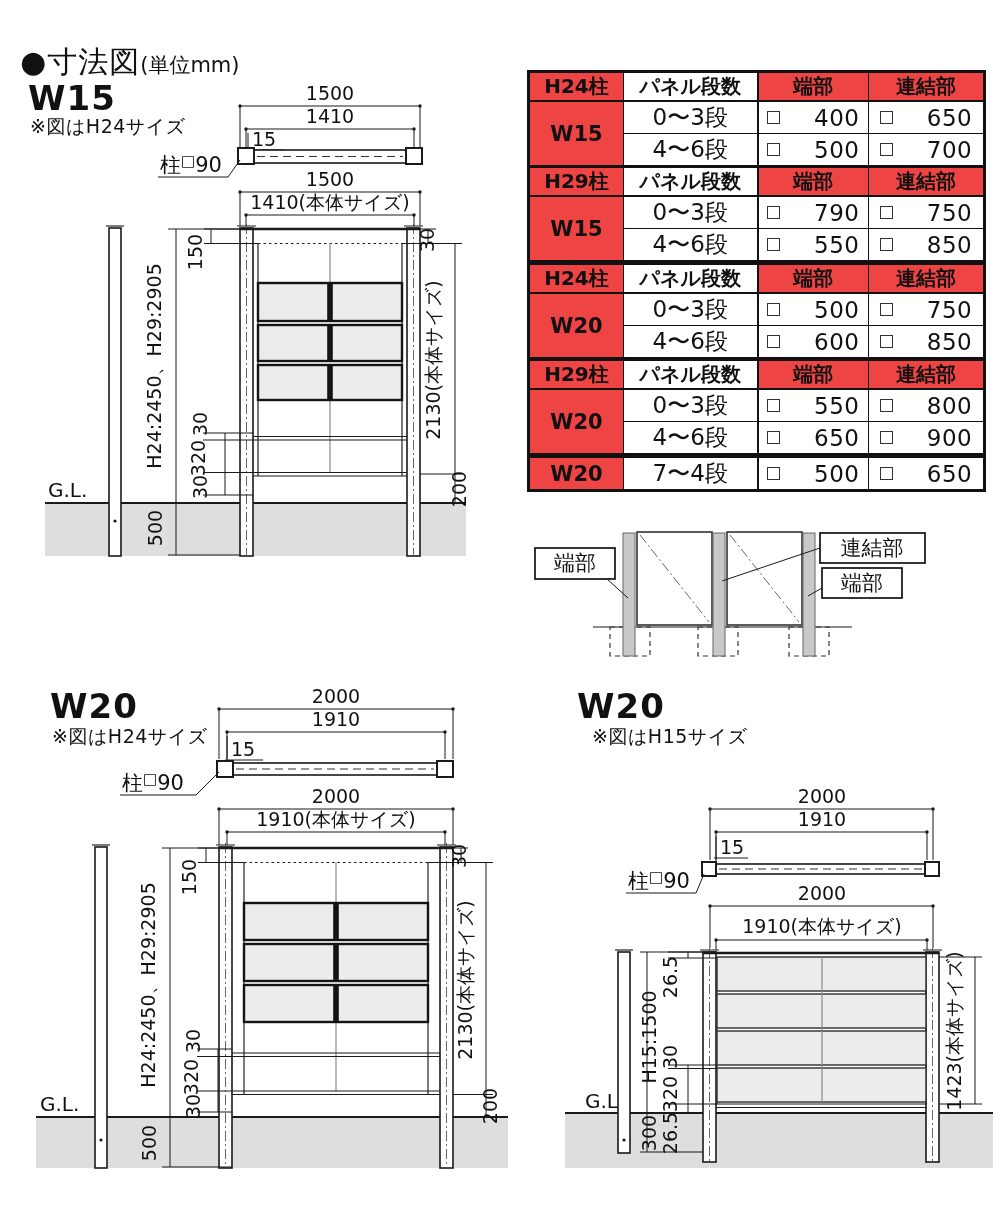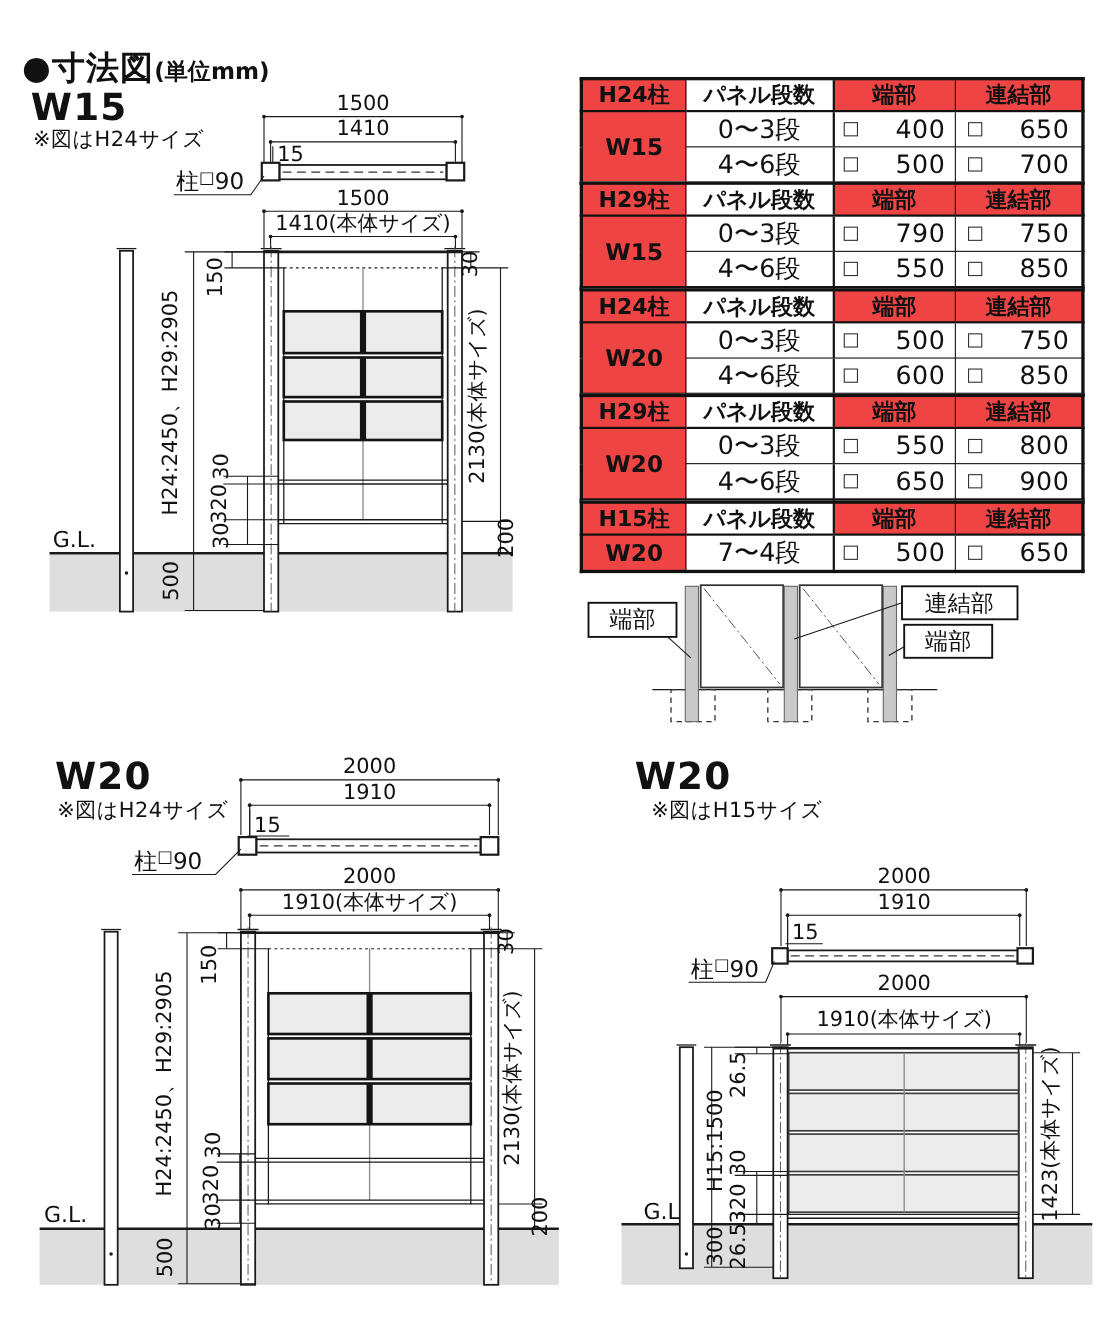--- a/index.html
+++ b/index.html
@@ -31,21 +31,21 @@
   .lblbox { fill:#fff; stroke:#111; stroke-width:1.7; }
   text { font-family:"DejaVu Sans","Liberation Sans",sans-serif; fill:#111; }
   .d  { font-size:19px; text-anchor:middle; }
   .ds { font-size:19px; text-anchor:start; }
   .gl { font-size:20px; text-anchor:start; font-weight:500; }
   .lbl{ font-size:21px; text-anchor:middle; font-weight:500; }
   .plabel { font-size:21px; text-anchor:start; font-weight:500; }
 
   
   .abs { position:absolute; }
-  .sec-title { font-weight:bold; white-space:nowrap; }
+  .sec-title { font-weight:normal; white-space:nowrap; }
   .sec-title .big { font-size:30px; letter-spacing:1px; }
   .sec-title .unit { font-size:21px; }
   .wh { font-size:34px; font-weight:bold; letter-spacing:1px; }
   .note { font-size:19px; font-weight:500; letter-spacing:0.5px; white-space:nowrap; }
 
   table.spec { position:absolute; border-collapse:collapse; table-layout:fixed; width:456px;
                border:3px solid #111; background:#fff; }
   table.spec th, table.spec td { border:1.5px solid #111; text-align:center; vertical-align:middle; padding:0; }
   table.spec tr.hrow th { height:27px; font-size:20px; font-weight:600; border-bottom:2.5px solid #111; }
   table.spec td { height:25px; }
@@ -472,26 +472,20 @@
 </table>
 
 <table class="spec" style="left:527px;top:455px">
   <colgroup>
         <col style="width:95px">
         <col style="width:134px">
         <col style="width:111px">
         <col style="width:116px">
       </colgroup>
   <tbody>
-  <tr class="hrow">
-    <th class="g">H15柱</th>
-    <th>パネル段数</th>
-    <th class="g bl">端部</th>
-    <th class="g">連結部</th>
-  </tr>
   <tr>
     <td class="g rl">W20</td>
     <td class="steps">7〜4段</td>
     <td class="bl"><span class="val">
               <span class="sq"></span>
               <span class="num">500</span>
             </span></td>
     <td><span class="val">
               <span class="sq"></span>
               <span class="num">650</span>

